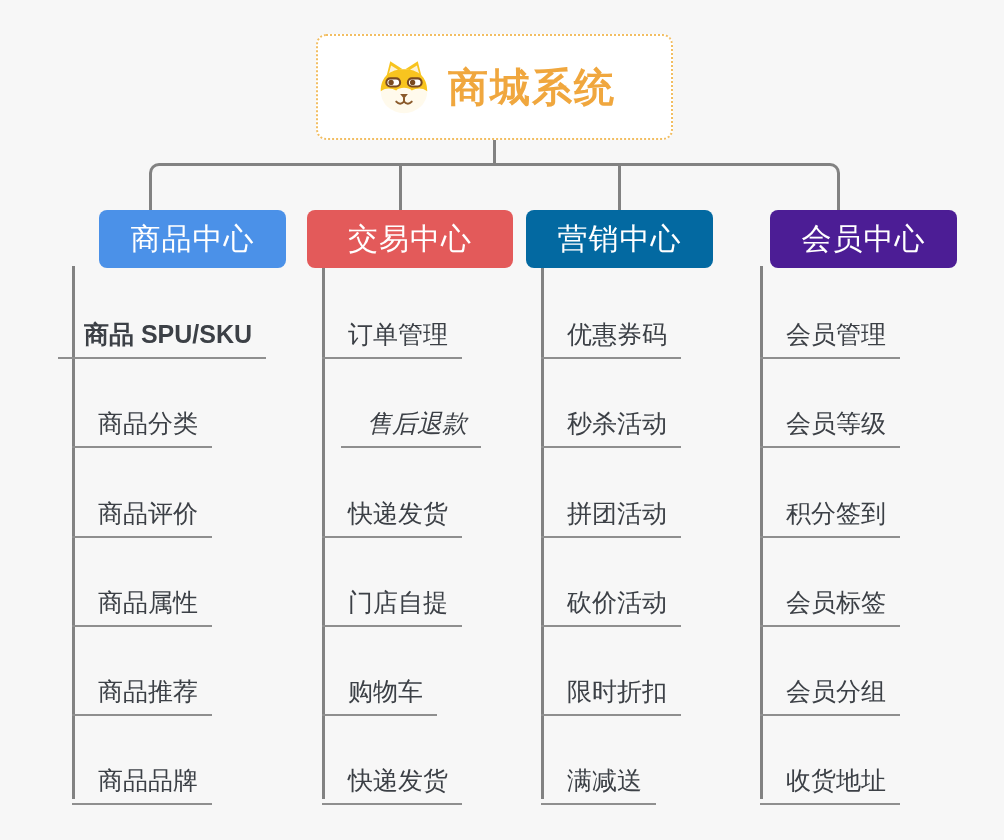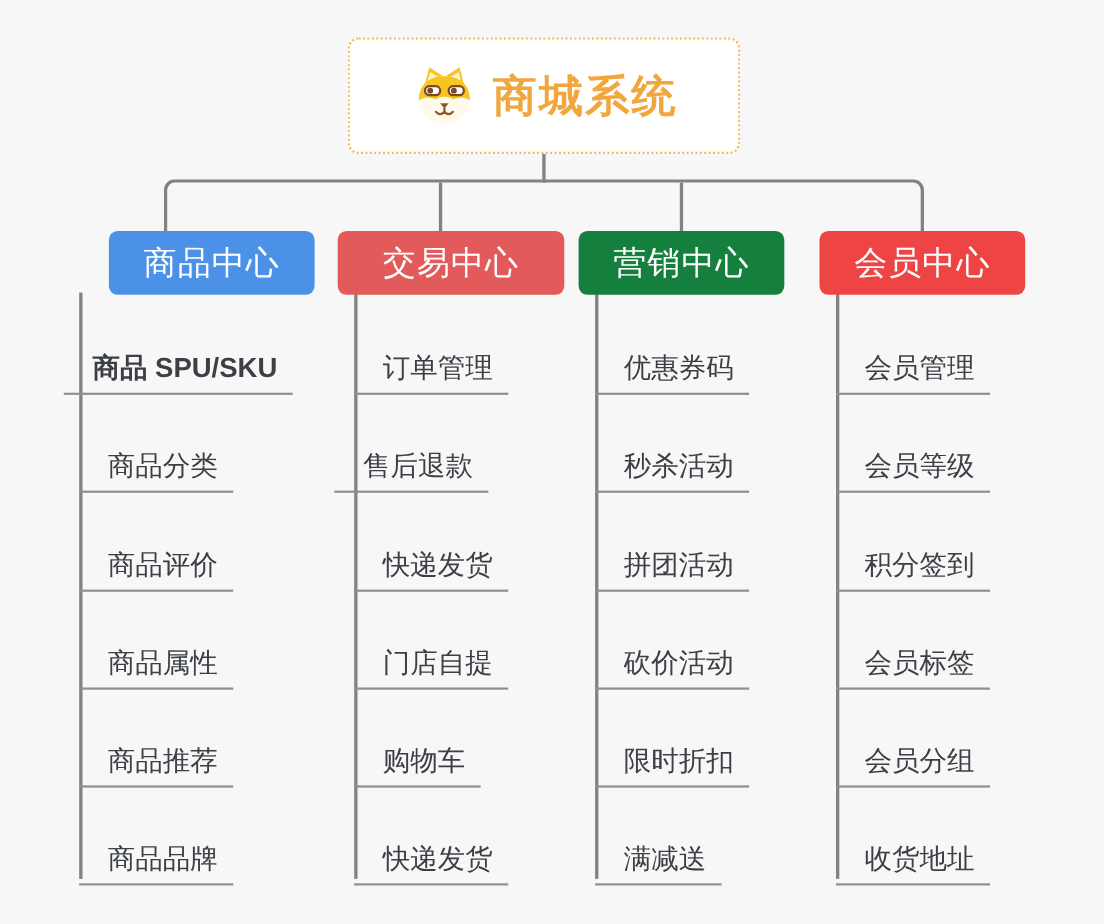--- a/index.html
+++ b/index.html
@@ -82,37 +82,37 @@
       <div class="trunk" style="left: 72px; top: 266px; height: 533px;"></div>
       <div class="leaf" style="left: 58px; top: 307px; font-weight: bold;">商品 SPU/SKU</div>
       <div class="leaf" style="left: 72px; top: 396px;">商品分类</div>
       <div class="leaf" style="left: 72px; top: 486px;">商品评价</div>
       <div class="leaf" style="left: 72px; top: 575px;">商品属性</div>
       <div class="leaf" style="left: 72px; top: 664px;">商品推荐</div>
       <div class="leaf" style="left: 72px; top: 753px;">商品品牌</div>
       <div class="branch-header" style="left: 57px; width: 187px; background: rgb(75, 145, 232); margin-left: 42px;">商品中心</div>
       <div class="trunk" style="left: 322px; top: 266px; height: 533px;"></div>
       <div class="leaf" style="left: 322px; top: 307px;">订单管理</div>
-      <div class="leaf" style="left: 304px; top: 396px;">售后退款</div>
+      <div class="leaf" style="left: 341px; top: 396px; font-style: italic;">售后退款</div>
       <div class="leaf" style="left: 322px; top: 486px;">快递发货</div>
       <div class="leaf" style="left: 322px; top: 575px;">门店自提</div>
       <div class="leaf" style="left: 322px; top: 664px;">购物车</div>
       <div class="leaf" style="left: 322px; top: 753px;">快递发货</div>
       <div class="branch-header" style="left: 307px; width: 206px; background: rgb(227, 90, 90);">交易中心</div>
       <div class="trunk" style="left: 541px; top: 266px; height: 533px;"></div>
       <div class="leaf" style="left: 541px; top: 307px;">优惠券码</div>
       <div class="leaf" style="left: 541px; top: 396px; text-align: center;">秒杀活动</div>
       <div class="leaf" style="left: 541px; top: 486px;">拼团活动</div>
       <div class="leaf" style="left: 541px; top: 575px;">砍价活动</div>
       <div class="leaf" style="left: 541px; top: 664px;">限时折扣</div>
       <div class="leaf" style="left: 541px; top: 753px;">满减送</div>
-      <div class="branch-header" style="left: 526px; width: 187px; background: #15803d;">营销中心</div>
+      <div class="branch-header" style="left: 526px; width: 187px; background: #0369a1;">营销中心</div>
       <div class="trunk" style="left: 760px; top: 266px; height: 533px;"></div>
       <div class="leaf" style="left: 760px; top: 307px;">会员管理</div>
       <div class="leaf" style="left: 760px; top: 396px;">会员等级</div>
       <div class="leaf" style="left: 760px; top: 486px;">积分签到</div>
       <div class="leaf" style="left: 760px; top: 575px;">会员标签</div>
       <div class="leaf" style="left: 760px; top: 664px;">会员分组</div>
       <div class="leaf" style="left: 760px; top: 753px;">收货地址</div>
-      <div class="branch-header" style="left: 745px; width: 187px; background: #ef4444;">会员中心</div>
+      <div class="branch-header" style="left: 770px; width: 187px; background: #4c1d95;">会员中心</div>
     </div>
 
 </div>
 
 </body></html>

